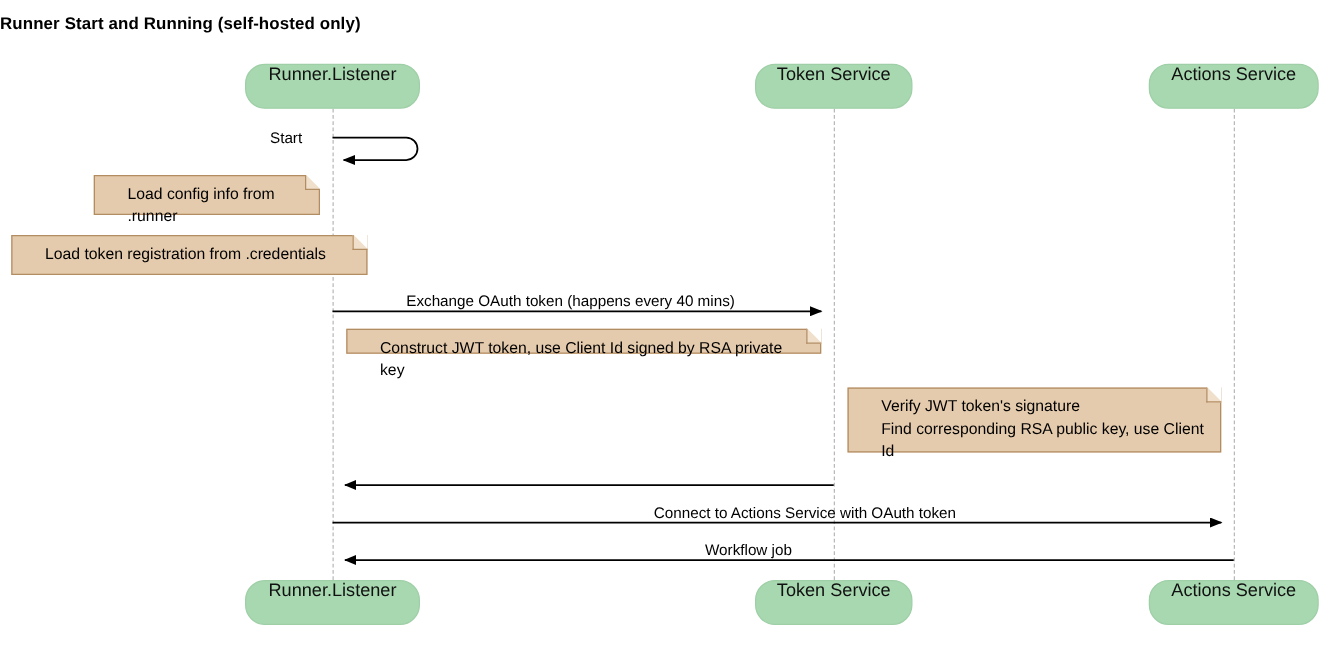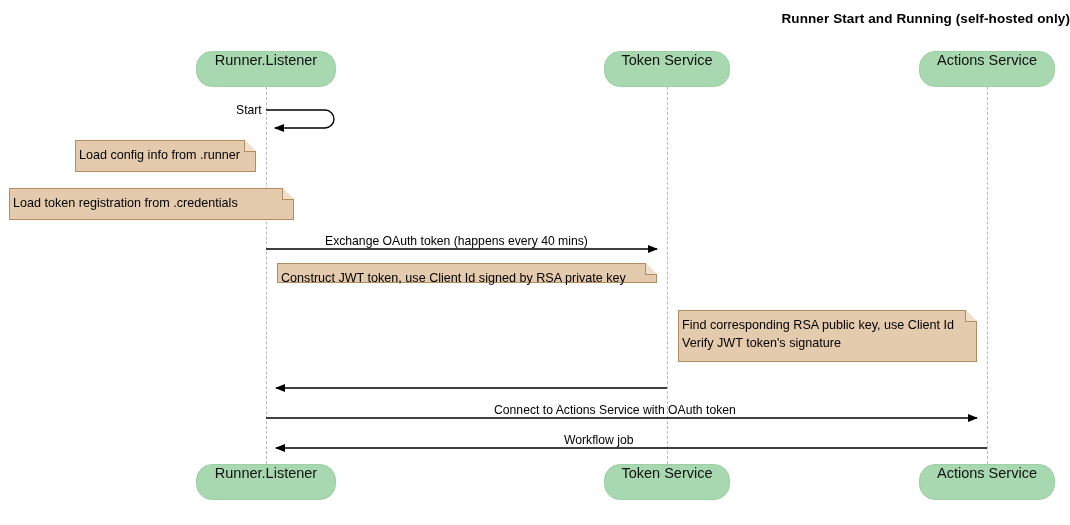--- a/index.html
+++ b/index.html
@@ -19,21 +19,21 @@
     position: absolute;
     left: 0; top: 0;
     width: 1070px;
     height: 525px;
   }
   .title {
     position: absolute;
     left: 0;
     top: 11px;
     width: 1070px;
-    text-align: right;
+    text-align: left;
     font-size: 13.5px;
     font-weight: bold;
     color: #000;
     letter-spacing: 0.1px;
   }
   .participant {
     position: absolute;
     box-sizing: border-box;
     background: #a8d8b0;
     border: 1px solid #9ecfa6;
@@ -59,21 +59,21 @@
     white-space: nowrap;
     z-index: 4;
   }
   .note {
     position: absolute;
     box-sizing: border-box;
     background: #e5cbad;
     border: 1px solid #b28c62;
     font-size: 12.6px;
     color: #000;
-    padding: 5px 8px 5px 3px;
+    padding: 5px 8px 5px 26px;
     line-height: 18px;
     z-index: 6;
   }
   .note .fold {
     position: absolute;
     right: -1px;
     top: -1px;
     width: 11px;
     height: 11px;
     background: #f0e0cb;
@@ -152,43 +152,43 @@
 
     <g>
       <line x1="266" y1="418" x2="977" y2="418" stroke="#000" stroke-width="1.4" marker-end="url(#arrowR)"></line>
     </g>
 
     <g>
       <line x1="987" y1="448" x2="276" y2="448" stroke="#000" stroke-width="1.4" marker-end="url(#arrowL)"></line>
     </g>
   </svg>
 
-  <div class="msg-label" style="left:236px; top:103px;">Start</div>
+  <div class="msg-label" style="left:216px; top:103px;">Start</div>
 
   <div class="msg-label" style="left:325px; top:234px;">Exchange OAuth token (happens every 40 mins)</div>
 
 
-  <div class="msg-label" style="left:494px; top:403px;">Connect to Actions Service with OAuth token</div>
+  <div class="msg-label" style="left:523px; top:403px;">Connect to Actions Service with OAuth token</div>
 
   <div class="msg-label" style="left:564px; top:433px;">Workflow job</div>
 
   <div class="note" style="left:75px; top:140px; width:181px; height:32px;">
     <span class="fold"></span>
     <div class="note-text">Load config info from .runner</div>
   </div>
 
   <div class="note" style="left:9px; top:188px; width:285px; height:32px;">
     <span class="fold"></span>
     <div class="note-text">Load token registration from .credentials</div>
   </div>
 
   <div class="note" style="left:277px; top:263px; width:380px; height:20px;">
     <span class="fold"></span>
     <div class="note-text">Construct JWT token, use Client Id signed by RSA private key</div>
   </div>
 
   <div class="note" style="left:678px; top:310px; width:299px; height:52px;">
     <span class="fold"></span>
+    <div class="note-text">Verify JWT token's signature</div>
     <div class="note-text">Find corresponding RSA public key, use Client Id</div>
-    <div class="note-text">Verify JWT token's signature</div>
   </div>
 
 </div>
 
 </body></html>

